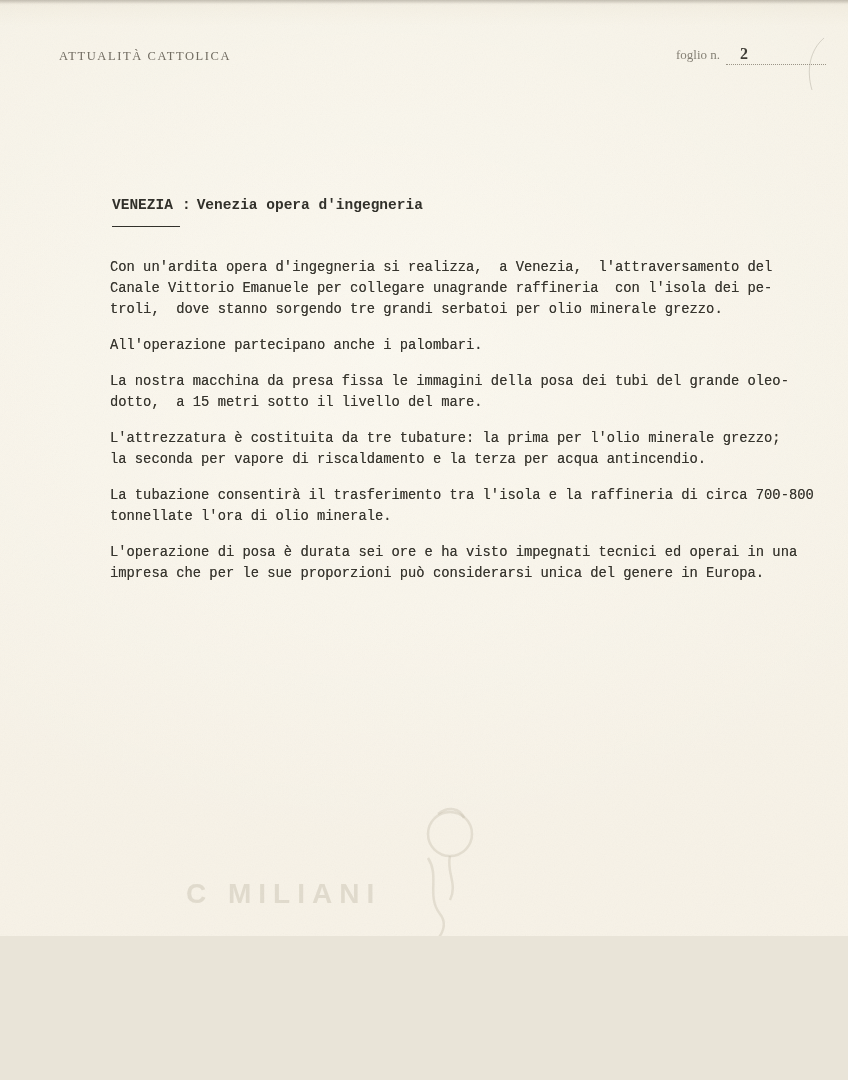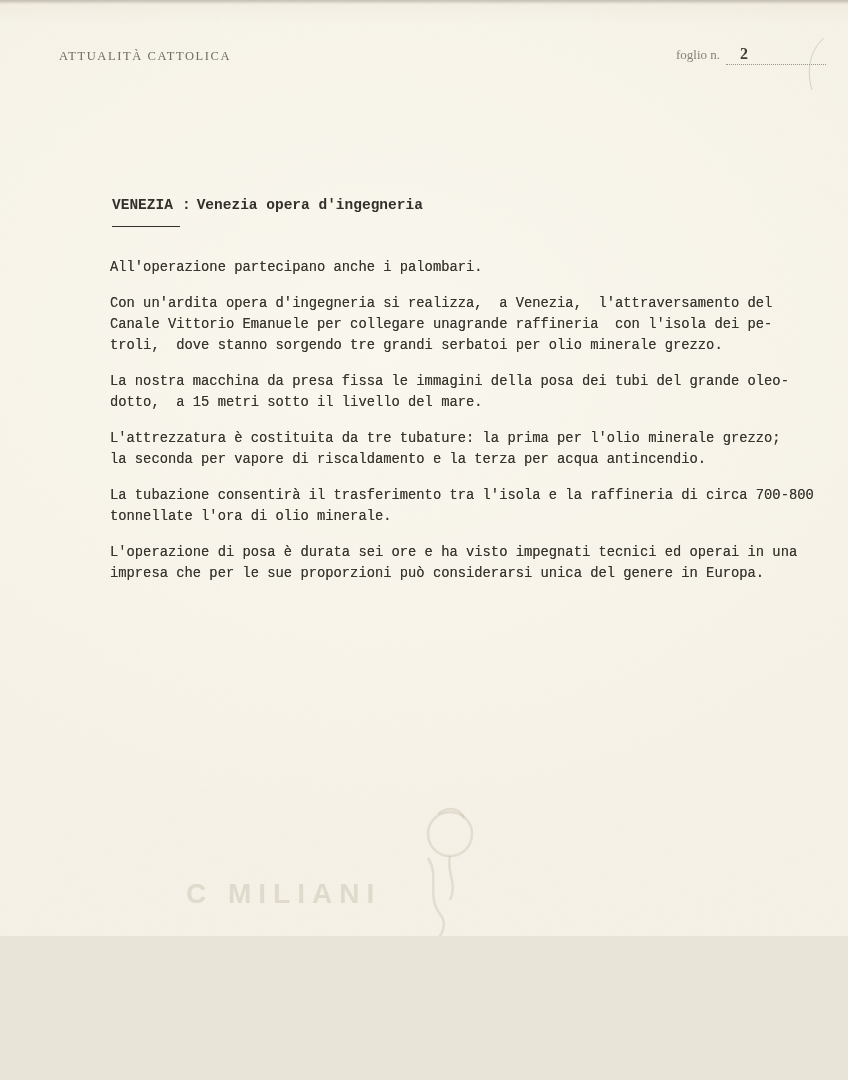--- a/index.html
+++ b/index.html
@@ -132,24 +132,24 @@
     <span class="folio-label">foglio n.</span><span class="folio-number">2</span>
   </div>
 
   <svg class="hairline" width="34" height="56" viewBox="0 0 34 56">
     <path d="M28,2 C14,14 10,34 16,54" fill="none" stroke="rgba(150,142,128,0.35)" stroke-width="1"></path>
   </svg>
 
   <h1 class="title"><span class="city">VENEZIA</span><span class="sep">:</span><span class="subtitle">Venezia opera d'ingegneria</span></h1>
 
   <div class="body-text">
-    <p>All'operazione partecipano anche i palombari.</p>
     <p>Con un'ardita opera d'ingegneria si realizza,  a Venezia,  l'attraversamento del
 Canale Vittorio Emanuele per collegare unagrande raffineria  con l'isola dei pe-
 troli,  dove stanno sorgendo tre grandi serbatoi per olio minerale grezzo.</p>
+    <p>All'operazione partecipano anche i palombari.</p>
     <p>La nostra macchina da presa fissa le immagini della posa dei tubi del grande oleo-
 dotto,  a 15 metri sotto il livello del mare.</p>
     <p>L'attrezzatura è costituita da tre tubature: la prima per l'olio minerale grezzo;
 la seconda per vapore di riscaldamento e la terza per acqua antincendio.</p>
     <p>La tubazione consentirà il trasferimento tra l'isola e la raffineria di circa 700-800
 tonnellate l'ora di olio minerale.</p>
     <p>L'operazione di posa è durata sei ore e ha visto impegnati tecnici ed operai in una
 impresa che per le sue proporzioni può considerarsi unica del genere in Europa.</p>
   </div>
 

